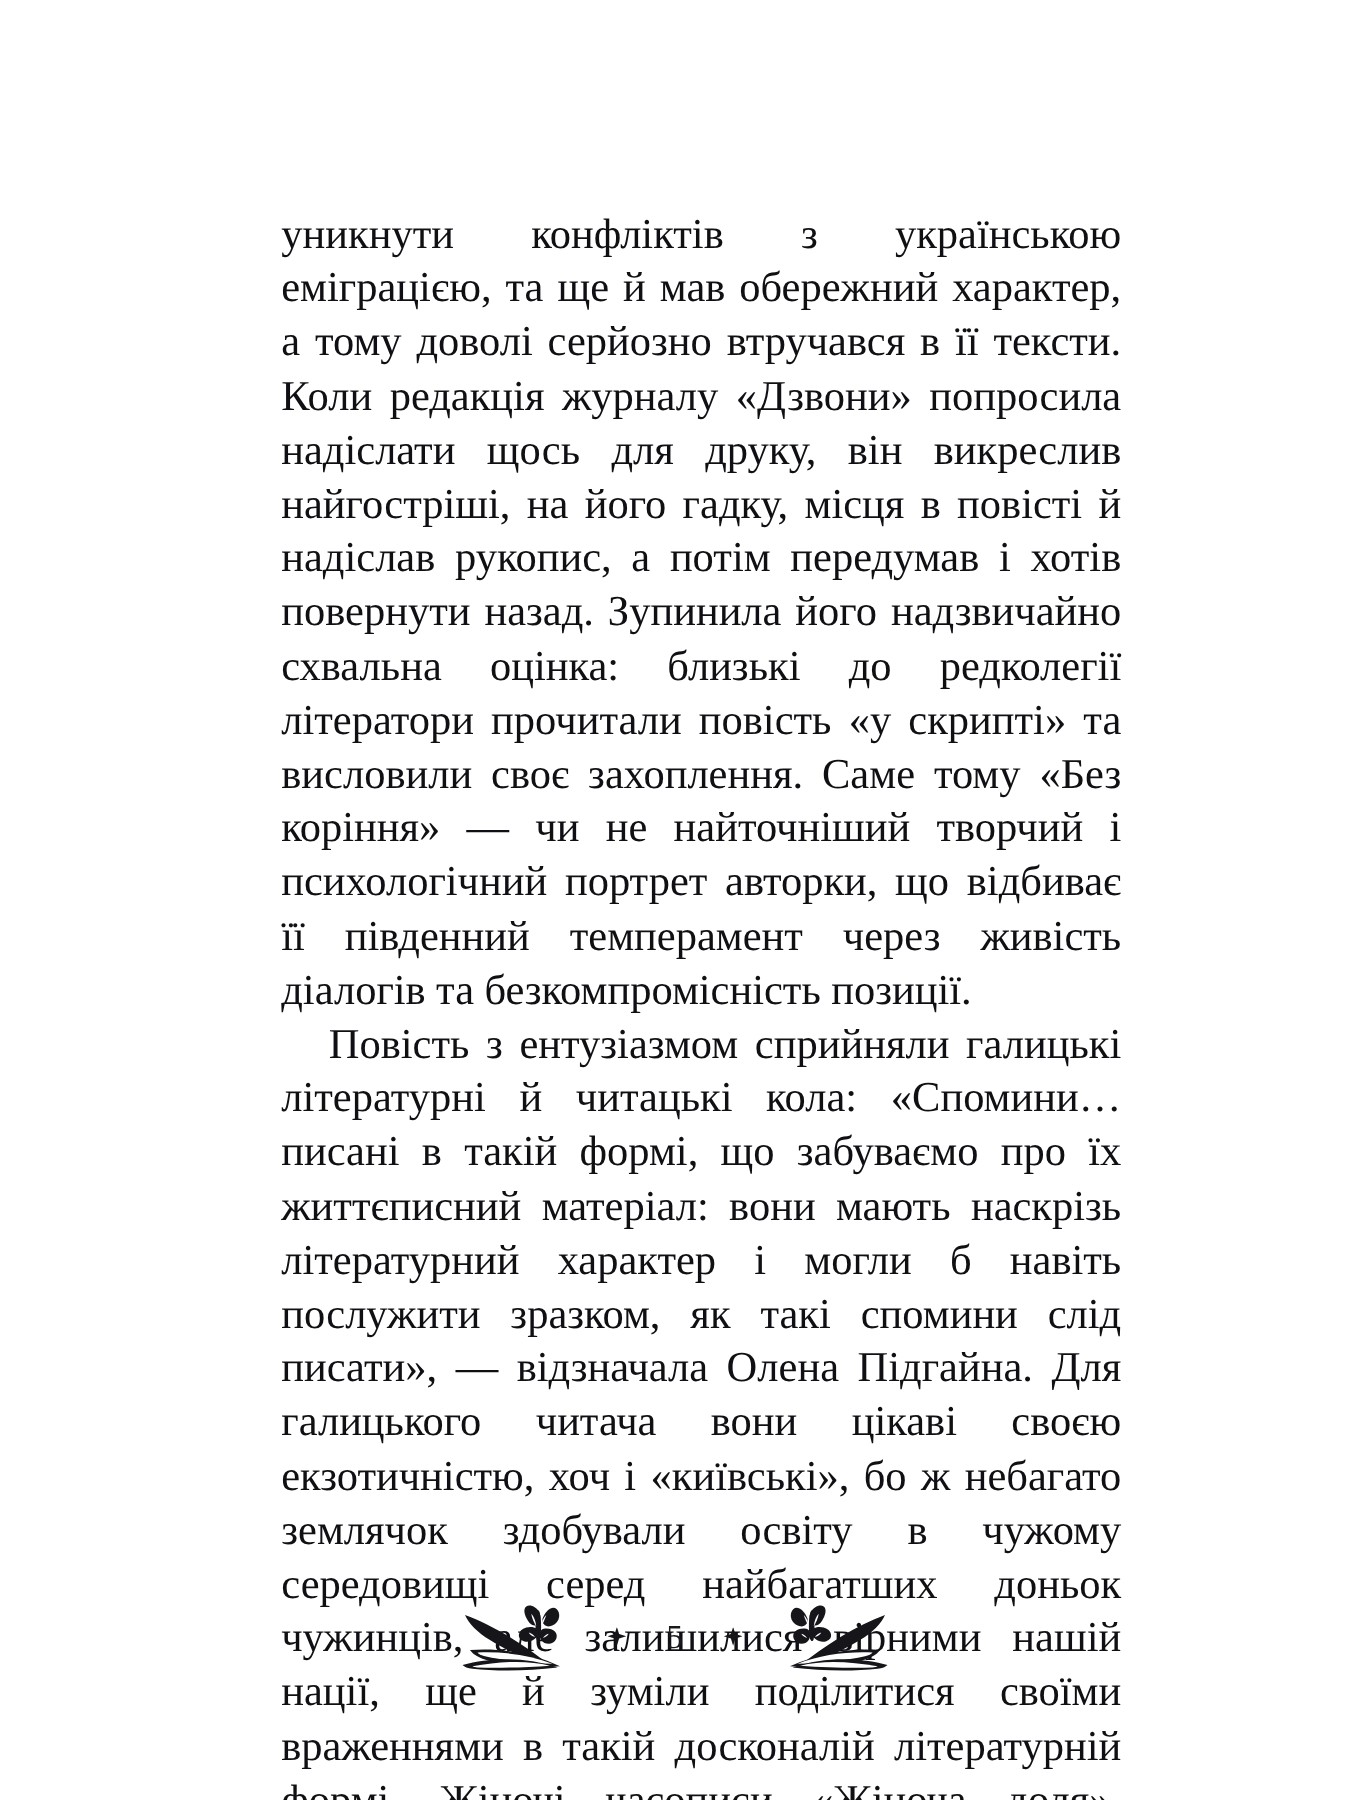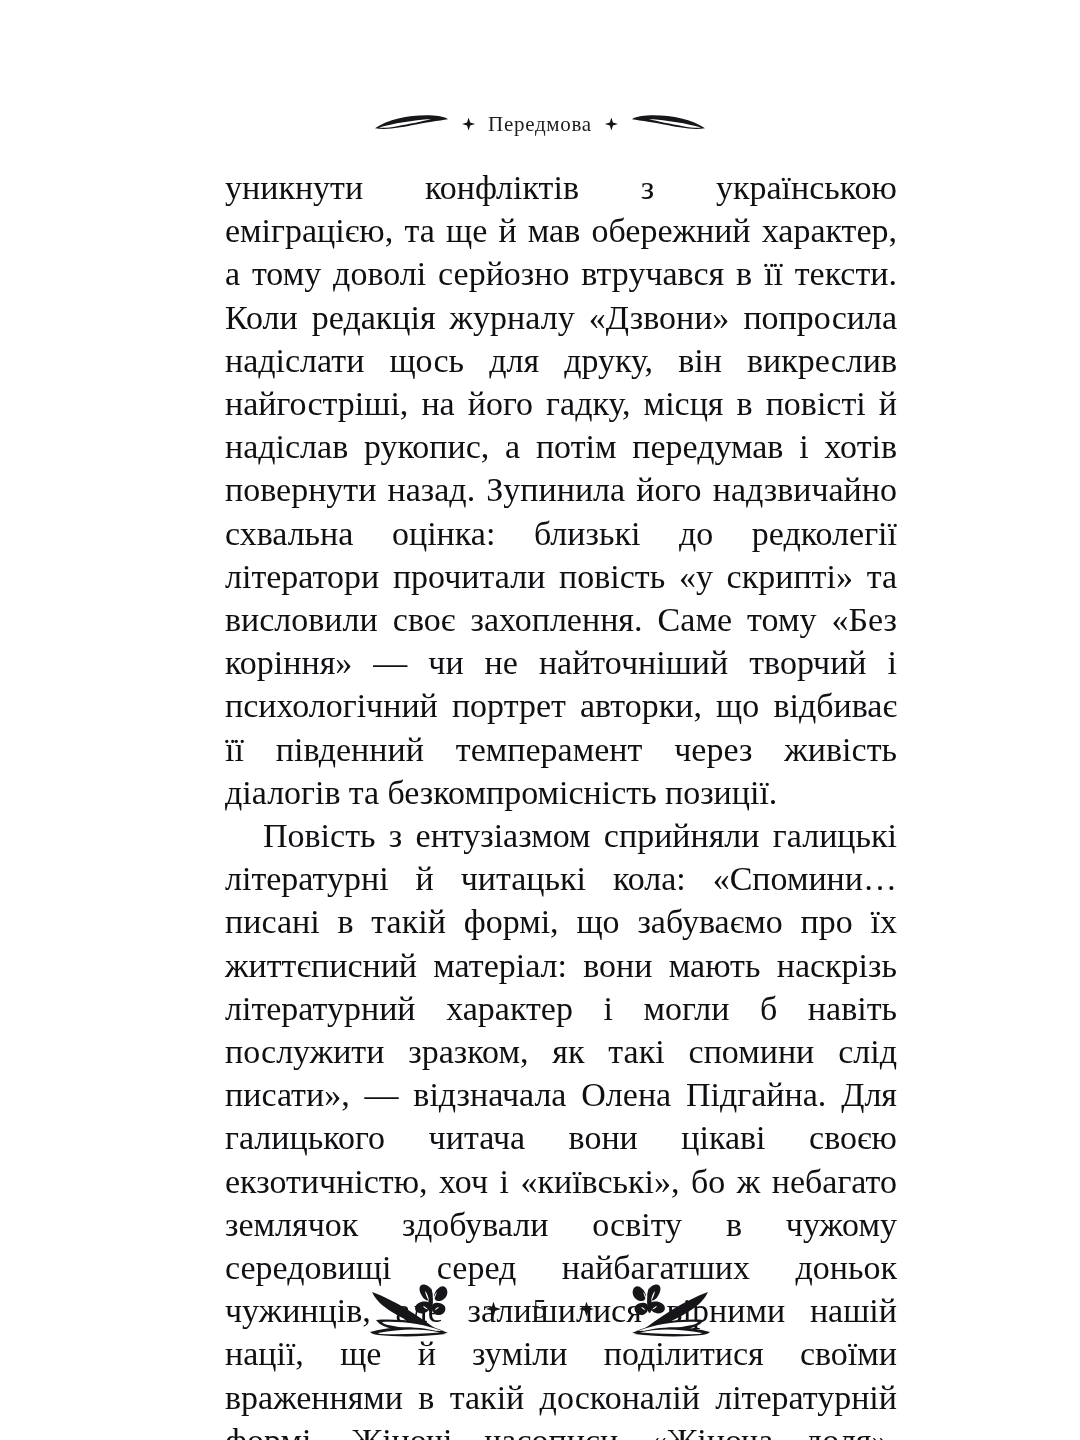--- a/index.html
+++ b/index.html
@@ -105,44 +105,20 @@
   .folio .diamond {
     width: 15px;
     height: 15px;
   }
 </style>
 </head>
 <body>
 
 <div class="page">
 
-  <div class="running-head">
-
-    <span class="leaf-left">
-      <svg width="76" height="22" viewBox="0 0 76 22" aria-hidden="true">
-        <path d="M2 15.2 C16 5.5 40 1.2 60 2.4 C68 2.9 73.5 4.6 75 6.2 C66 7.6 52 9.6 40 12 C28 14.4 14 17.2 2 15.2 Z" fill="#15151a"></path>
-        <path d="M6 14.6 C20 10.4 40 7.2 58 6.0 C50 8.3 36 11.0 24 13.2 C17 14.5 10.5 15.2 6 14.6 Z" fill="#ffffff"></path>
-      </svg>
-    </span>
-
-    <span class="diamond"></span>
-
-    <span class="rh-title">Передмова</span>
-
-    <span class="diamond"></span>
-
-    <span class="leaf-right">
-      <svg width="76" height="22" viewBox="0 0 76 22" aria-hidden="true">
-        <g transform="translate(76,0) scale(-1,1)">
-          <path d="M2 15.2 C16 5.5 40 1.2 60 2.4 C68 2.9 73.5 4.6 75 6.2 C66 7.6 52 9.6 40 12 C28 14.4 14 17.2 2 15.2 Z" fill="#15151a"></path>
-          <path d="M6 14.6 C20 10.4 40 7.2 58 6.0 C50 8.3 36 11.0 24 13.2 C17 14.5 10.5 15.2 6 14.6 Z" fill="#ffffff"></path>
-        </g>
-      </svg>
-    </span>
-  </div>
 
   <div class="textblock">
     <p class="first">уникнути конфліктів з українською еміграцією, та ще й мав обережний характер, а тому доволі серйозно втручався в її тексти. Коли редакція журналу «Дзвони» попросила надіслати щось для друку, він викреслив найгостріші, на його гадку, місця в повісті й надіслав рукопис, а потім передумав і хотів повернути назад. Зупинила його надзвичайно схвальна оцінка: близькі до редколегії літератори прочитали повість «у скрипті» та висловили своє захоплення. Саме тому «Без коріння» — чи не найточніший творчий і психологічний портрет авторки, що відбиває її південний темперамент через живість діалогів та безкомпромісність позиції.</p>
     <p>Повість з ентузіазмом сприйняли галицькі літературні й читацькі кола: «Спомини… писані в такій формі, що забуваємо про їх життєписний матеріал: вони мають наскрізь літературний характер і могли б навіть послужити зразком, як такі спомини слід писати», — відзначала Олена Підгайна. Для галицького читача вони цікаві своєю екзотичністю, хоч і «київські», бо ж небагато землячок здобували освіту в чужому середовищі серед найбагатших доньок чужинців, але залишилися вірними нашій нації, ще й зуміли поділитися своїми враженнями в такій досконалій літературній формі. Жіночі часописи «Жіноча доля», «Нова хата», «Жінка» та ін. особливо пишалися успіхом Наталени Королевої, як і Софії Яблонської, Ірини Вільде, Дарії Віконської, не оминаючи увагою жоден новий твір, особливо якщо він здобував літературну нагороду.</p>
     <p>На жаль, критика не відзначила одну з найцікавіших стильових прикмет творів Королевої — гру словом,</p>
   </div>
 
   <div class="folio">
 
     <span class="orn-left">

